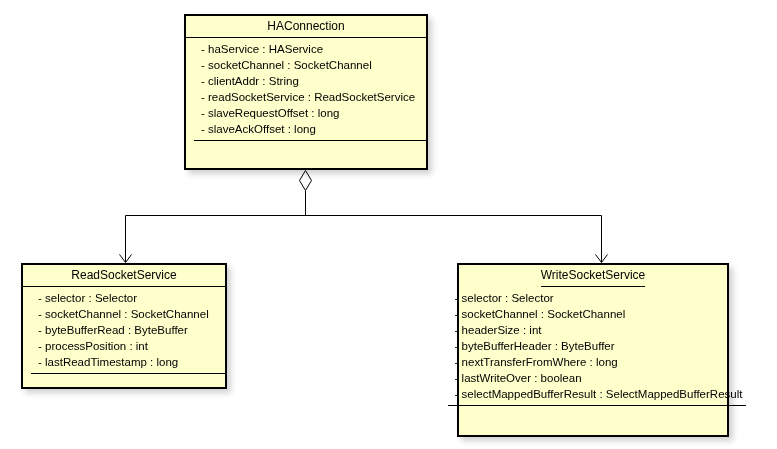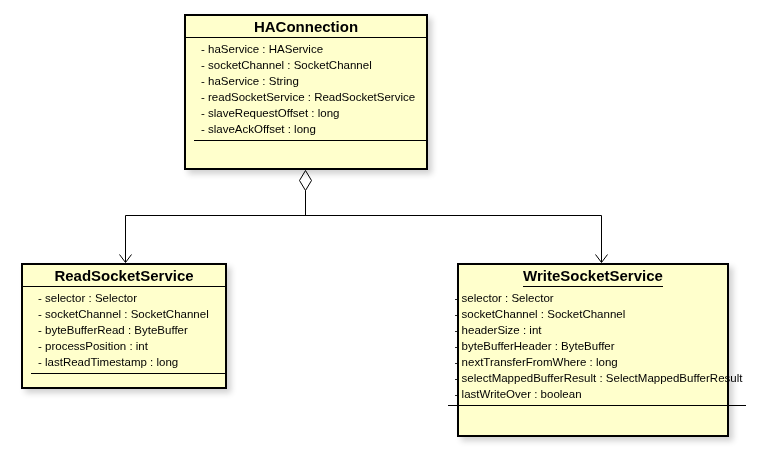--- a/index.html
+++ b/index.html
@@ -23,22 +23,22 @@
     background: #FFFFCC;
     border: 2px solid #000000;
     box-shadow: 4px 4px 6px rgba(0,0,0,0.18);
     display: flex;
     flex-direction: column;
   }
   .uml-title {
     flex: 0 0 21px;
     line-height: 21px;
     border-bottom: 1px solid #000000;
-    font-size: 15px;
-    font-weight: bold;
+    font-size: 12px;
+    font-weight: normal;
     text-align: center;
     white-space: nowrap;
     overflow: hidden;
   }
   .uml-attrs {
     flex: 0 0 auto;
     border-bottom: 1px solid #000000;
     padding: 3px 4px 3px 7px;
     overflow: hidden;
     margin-left: 8px;
@@ -93,21 +93,21 @@
       <line x1="601.5" y1="215.5" x2="601.5" y2="262"></line>
       <polyline points="595.5,254.5 601.5,262.5 607.5,254.5"></polyline>
     </g>
   </svg>
 
   <div class="uml-class" id="class-haconnection">
     <div class="uml-title">HAConnection</div>
     <div class="uml-attrs">
         <div class="uml-attr">- haService : HAService</div>
         <div class="uml-attr">- socketChannel : SocketChannel</div>
-        <div class="uml-attr">- haService : String</div>
+        <div class="uml-attr">- clientAddr : String</div>
         <div class="uml-attr">- readSocketService : ReadSocketService</div>
         <div class="uml-attr">- slaveRequestOffset : long</div>
         <div class="uml-attr">- slaveAckOffset : long</div>
       </div>
     <div class="uml-methods"></div>
   </div>
 
   <div class="uml-class" id="class-readsocketservice">
     <div class="uml-title">ReadSocketService</div>
     <div class="uml-attrs">
@@ -121,19 +121,19 @@
   </div>
 
   <div class="uml-class" id="class-writesocketservice">
     <div class="uml-title">WriteSocketService</div>
     <div class="uml-attrs">
         <div class="uml-attr">- selector : Selector</div>
         <div class="uml-attr">- socketChannel : SocketChannel</div>
         <div class="uml-attr">- headerSize : int</div>
         <div class="uml-attr">- byteBufferHeader : ByteBuffer</div>
         <div class="uml-attr">- nextTransferFromWhere : long</div>
+        <div class="uml-attr">- lastWriteOver : boolean</div>
         <div class="uml-attr">- selectMappedBufferResult : SelectMappedBufferResult</div>
-        <div class="uml-attr">- lastWriteOver : boolean</div>
       </div>
     <div class="uml-methods"></div>
   </div>
 
 </div>
 
 </body></html>

